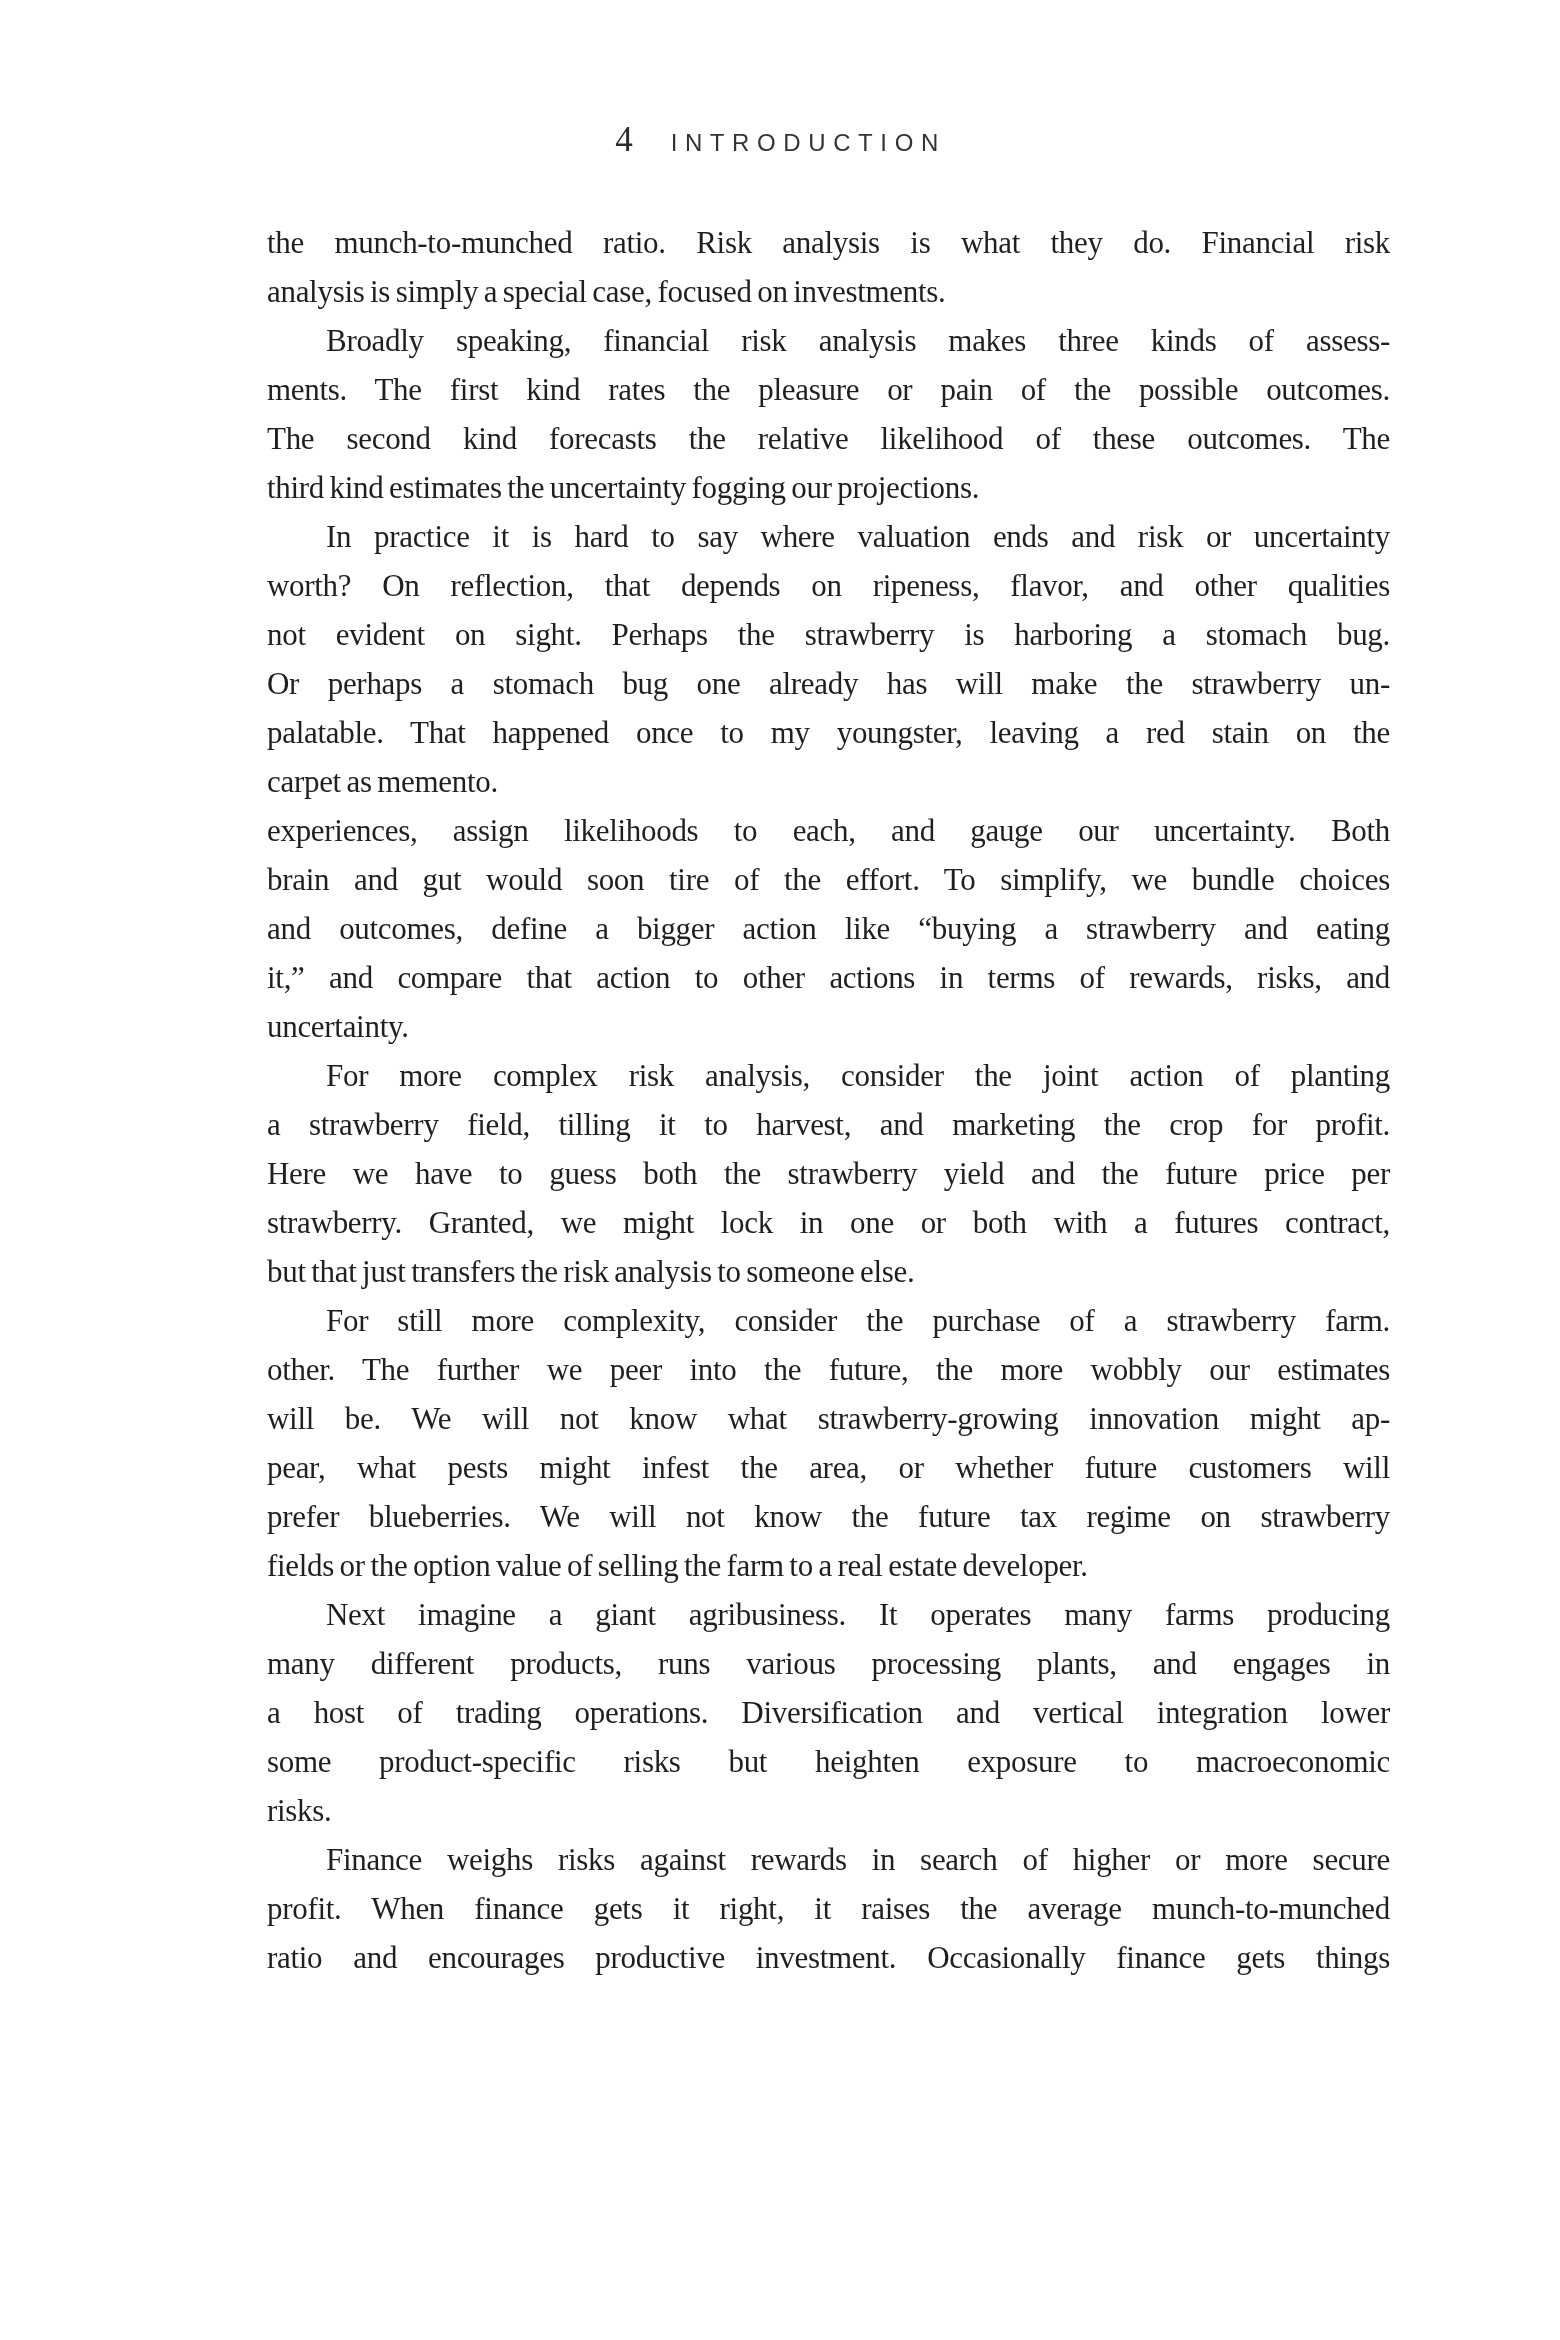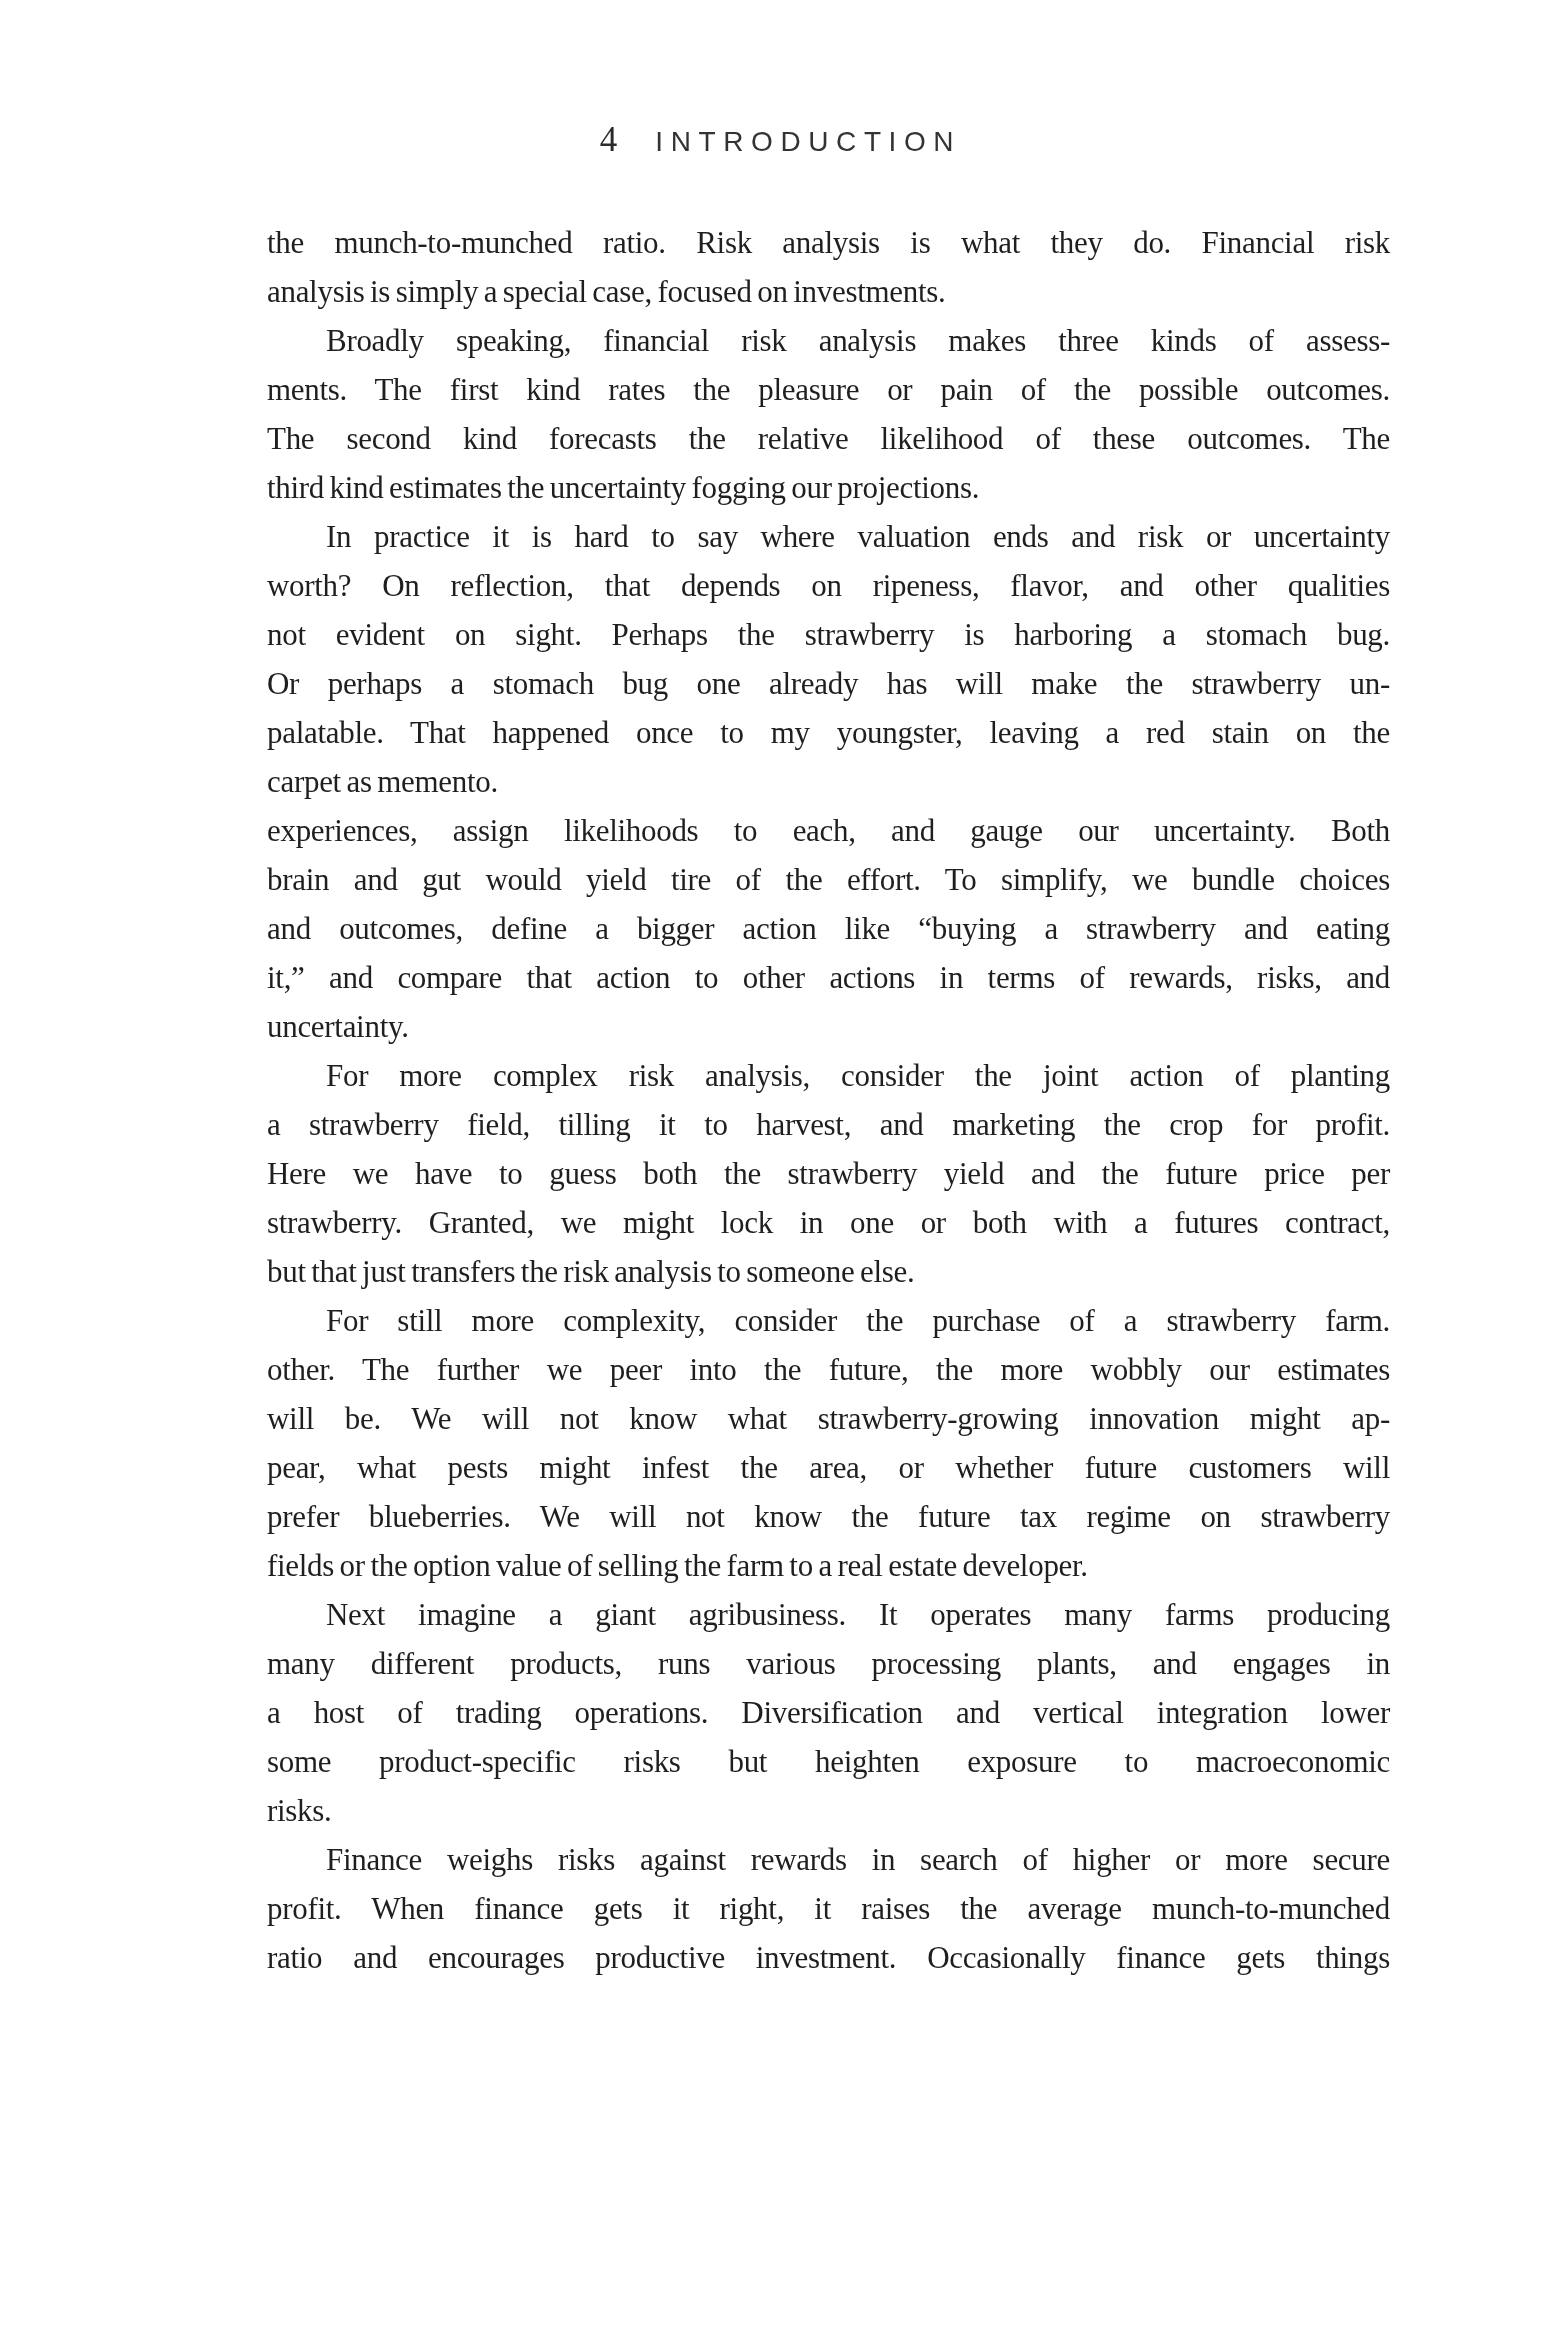--- a/index.html
+++ b/index.html
@@ -27,21 +27,21 @@
     gap: 38px;
     color: #2b2b2b;
   }
   .running-head .folio {
     font-family: "Liberation Serif", "DejaVu Serif", serif;
     font-size: 35px;
     line-height: 1;
   }
   .running-head .head-title {
     font-family: "Liberation Sans", "DejaVu Sans", sans-serif;
-    font-size: 28px;
+    font-size: 24px;
     letter-spacing: 7.6px;
     line-height: 1;
     color: #333333;
   }
   .body-text {
     position: absolute;
     left: 223px;
     top: 218px;
     width: 1123px;
     font-family: "Liberation Serif", "DejaVu Serif", serif;
@@ -92,21 +92,21 @@
       <div class="para">
         <div class="line indent">In practice it is hard to say where valuation ends and risk or uncertainty</div>
         <div class="line">worth? On reflection, that depends on ripeness, flavor, and other qualities</div>
         <div class="line">not evident on sight. Perhaps the strawberry is harboring a stomach bug.</div>
         <div class="line">Or perhaps a stomach bug one already has will make the strawberry un-</div>
         <div class="line">palatable. That happened once to my youngster, leaving a red stain on the</div>
         <div class="line endline">carpet as memento.</div>
       </div>
       <div class="para">
         <div class="line">experiences, assign likelihoods to each, and gauge our uncertainty. Both</div>
-        <div class="line">brain and gut would yield tire of the effort. To simplify, we bundle choices</div>
+        <div class="line">brain and gut would soon tire of the effort. To simplify, we bundle choices</div>
         <div class="line">and outcomes, define a bigger action like “buying a strawberry and eating</div>
         <div class="line">it,” and compare that action to other actions in terms of rewards, risks, and</div>
         <div class="line endline">uncertainty.</div>
       </div>
       <div class="para">
         <div class="line indent">For more complex risk analysis, consider the joint action of planting</div>
         <div class="line">a strawberry field, tilling it to harvest, and marketing the crop for profit.</div>
         <div class="line">Here we have to guess both the strawberry yield and the future price per</div>
         <div class="line">strawberry. Granted, we might lock in one or both with a futures contract,</div>
         <div class="line endline">but that just transfers the risk analysis to someone else.</div>

